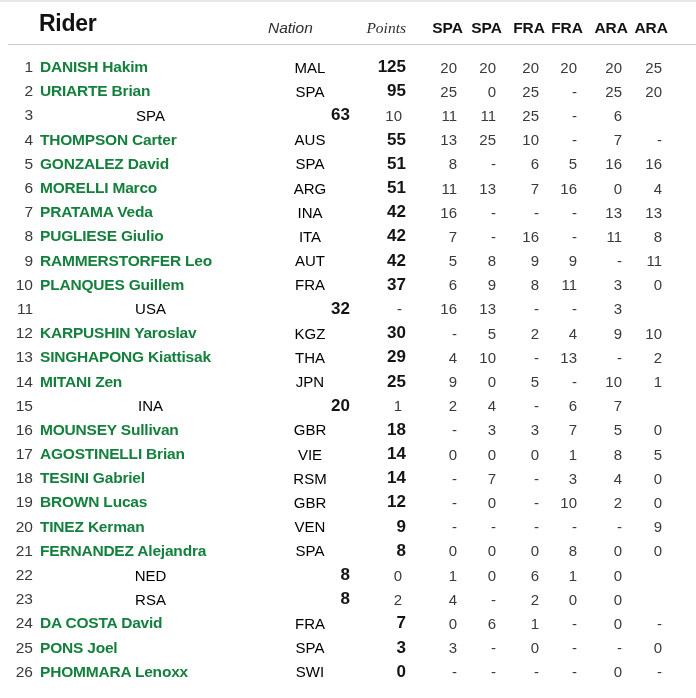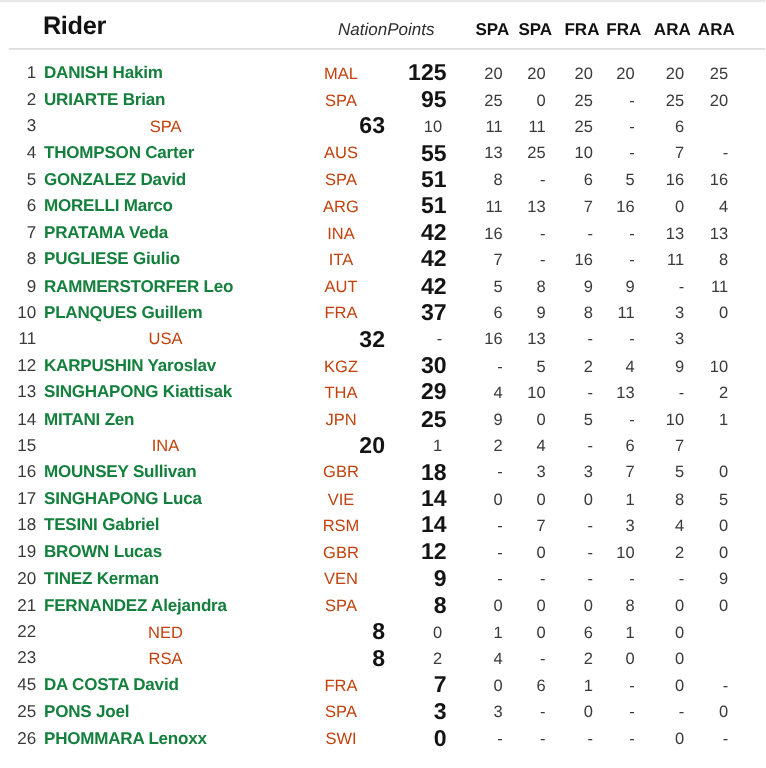--- a/index.html
+++ b/index.html
@@ -44,22 +44,22 @@
     font-style: italic;
     font-size: 15.5px;
     color: #2e2e2e;
   }
   .col-head-race {
     font-weight: 700;
     font-size: 15.5px;
     color: #121212;
     text-align: right;
   }
-  .nation-col   { text-align: right; font-style: italic; }
-  .points-col   { padding-right: 2px; }
+  .nation-col   { text-align: left; font-style: italic; }
+  .points-col   { text-align: right; padding-right: 2px; font-family: Liberation Serif, serif; }
   
   .rows { padding-top: 10px; }
   .table-row {
     height: 24.2px;
     cursor: default;
   }
   .cell-pos {
     text-align: right;
     font-size: 15.5px;
     color: #3a3a3a;
@@ -69,27 +69,27 @@
     font-weight: 700;
     font-size: 15.5px;
     letter-spacing: -0.2px;
     color: #15803d;
     white-space: nowrap;
     overflow: hidden;
   }
   .cell-nation {
     text-align: center;
     font-size: 15px;
-    color: #c2410c;
+    color: #000000;
   }
   .cell-points {
     text-align: right;
     padding-right: 2px;
     font-weight: 700;
-    font-size: 21px;
+    font-size: 17px;
     color: #141414;
   }
   .cell-result {
     text-align: right;
     padding-right: 6px;
     font-size: 15px;
     color: #3a3a3a;
   }
 </style>
 </head>
@@ -298,21 +298,21 @@
     <div class="cell-points">18</div>
     <div class="cell-result">-</div>
     <div class="cell-result">3</div>
     <div class="cell-result">3</div>
     <div class="cell-result">7</div>
     <div class="cell-result">5</div>
     <div class="cell-result">0</div>
   </div>
       <div class="grid-row table-row">
     <div class="cell-pos">17</div>
-    <div class="cell-name">SINGHAPONG Luca</div>
+    <div class="cell-name">AGOSTINELLI Brian</div>
     <div class="cell-nation">VIE</div>
     <div class="cell-points">14</div>
     <div class="cell-result">0</div>
     <div class="cell-result">0</div>
     <div class="cell-result">0</div>
     <div class="cell-result">1</div>
     <div class="cell-result">8</div>
     <div class="cell-result">5</div>
   </div>
       <div class="grid-row table-row">
@@ -379,21 +379,21 @@
     <div class="cell-nation">RSA</div>
     <div class="cell-points">8</div>
     <div class="cell-result">2</div>
     <div class="cell-result">4</div>
     <div class="cell-result">-</div>
     <div class="cell-result">2</div>
     <div class="cell-result">0</div>
     <div class="cell-result">0</div>
   </div>
       <div class="grid-row table-row">
-    <div class="cell-pos">45</div>
+    <div class="cell-pos">24</div>
     <div class="cell-name">DA COSTA David</div>
     <div class="cell-nation">FRA</div>
     <div class="cell-points">7</div>
     <div class="cell-result">0</div>
     <div class="cell-result">6</div>
     <div class="cell-result">1</div>
     <div class="cell-result">-</div>
     <div class="cell-result">0</div>
     <div class="cell-result">-</div>
   </div>

